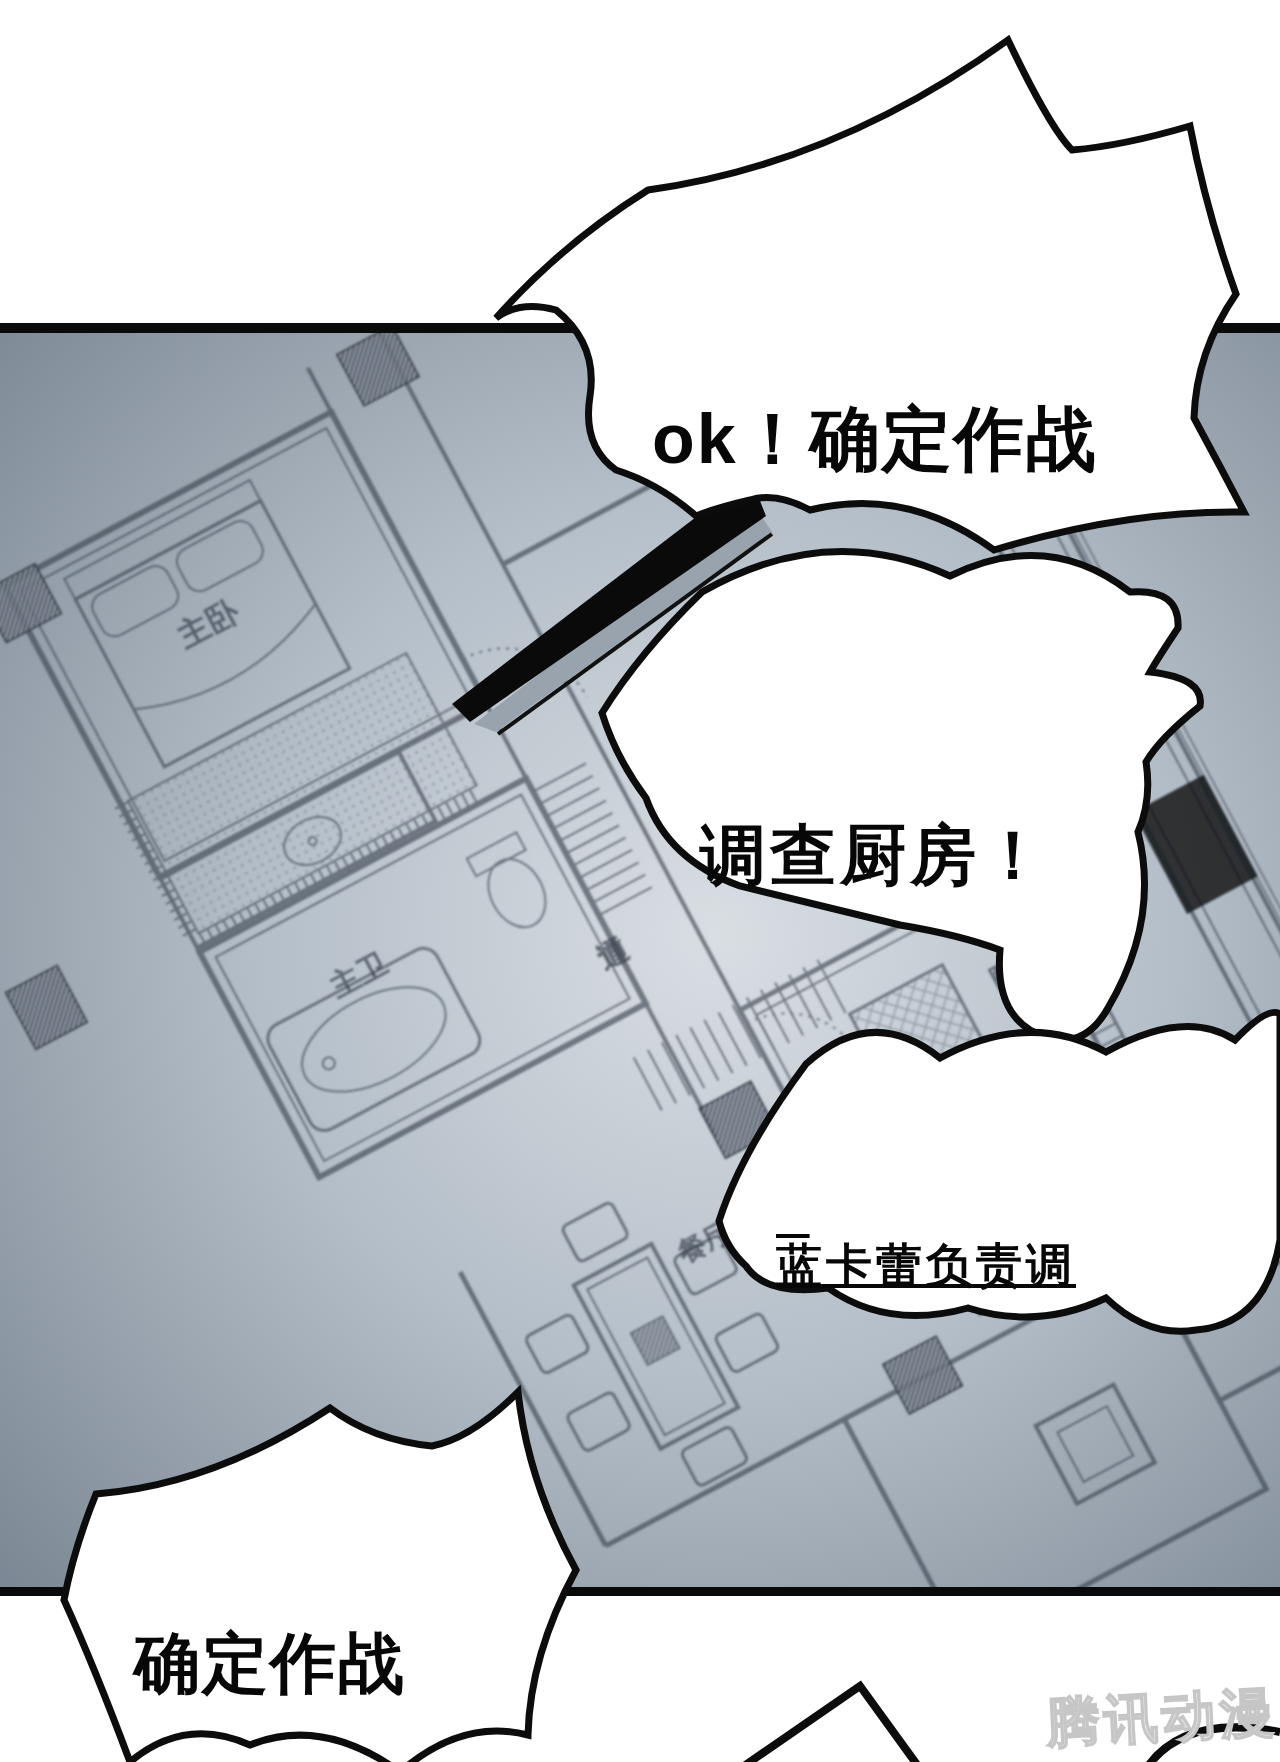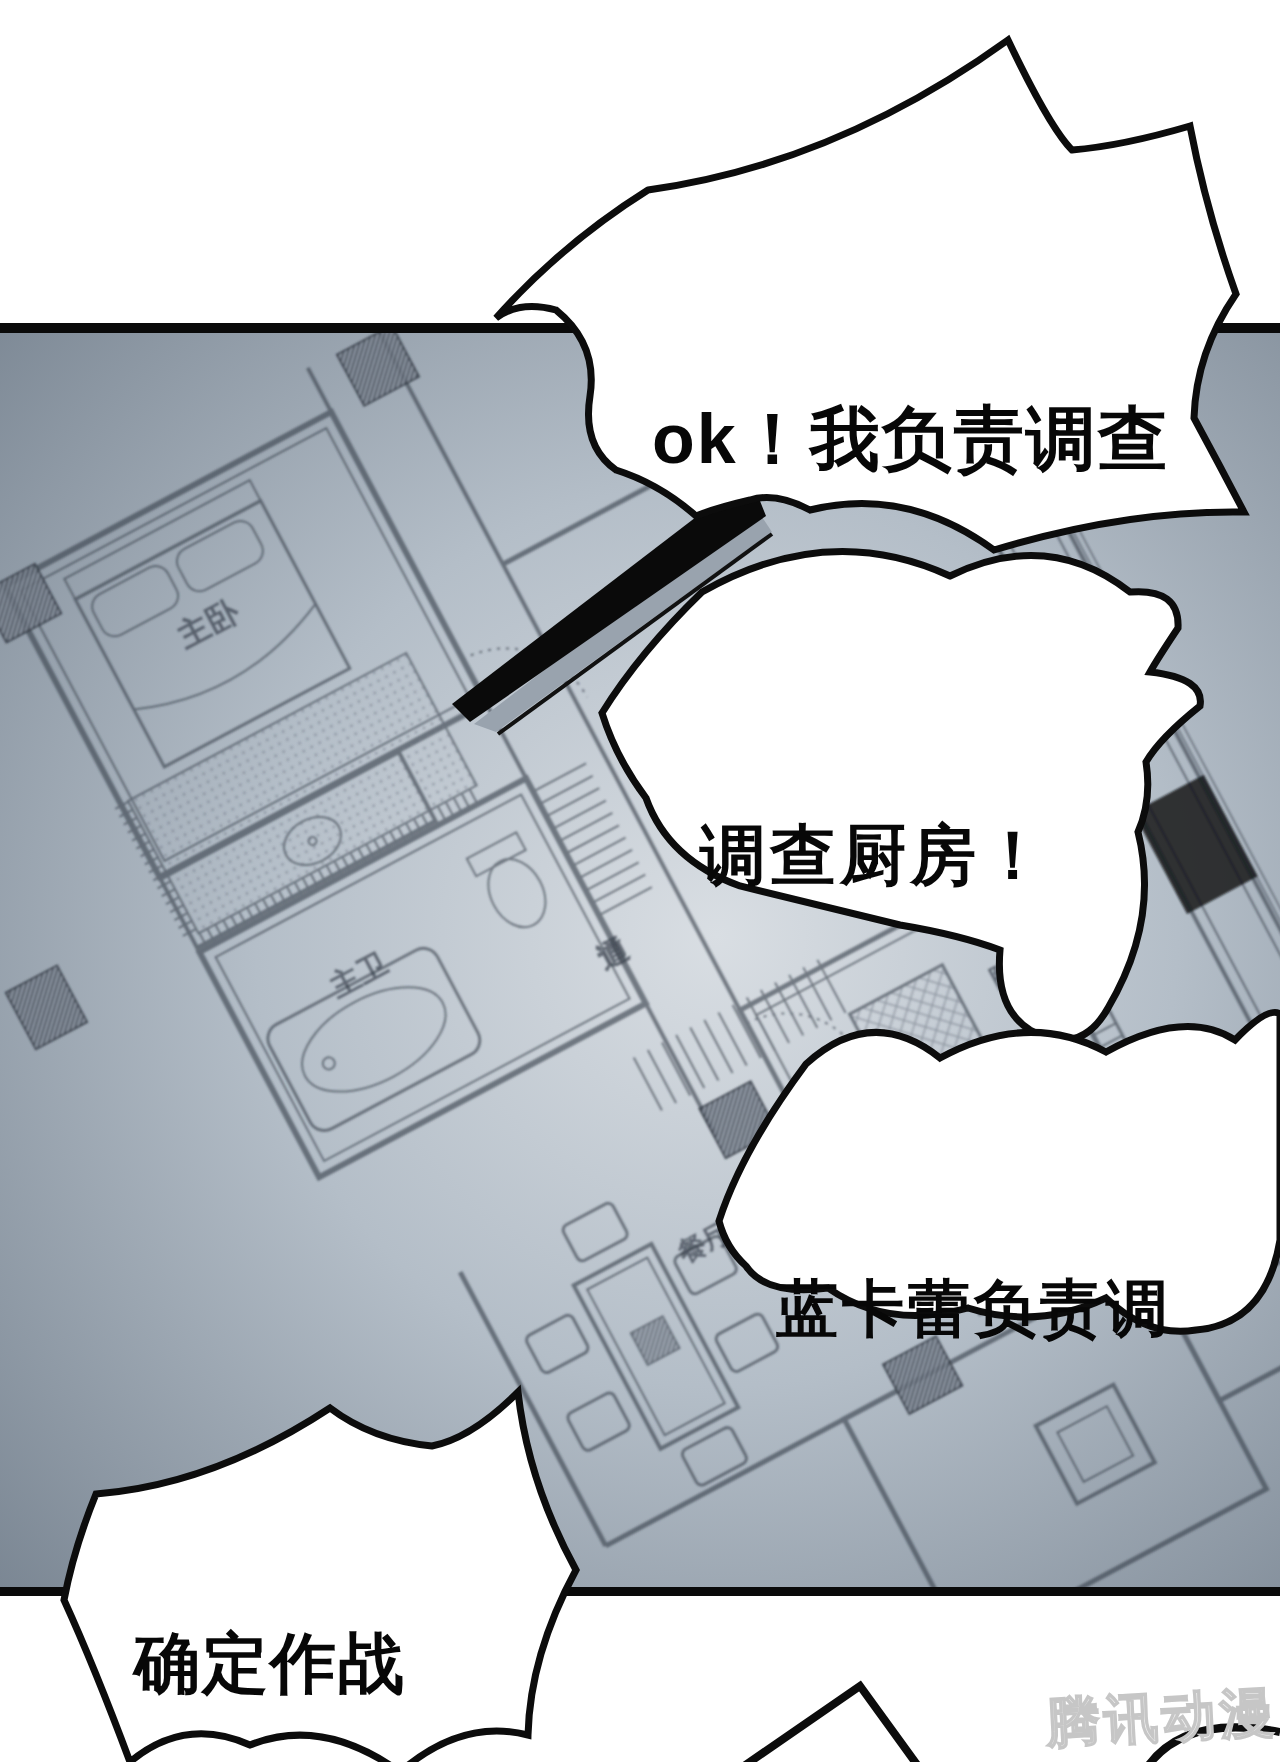--- a/index.html
+++ b/index.html
@@ -4,21 +4,21 @@
 <style>
   html,body{margin:0;padding:0;background:#ffffff;}
   body{width:1280px;height:1762px;position:relative;overflow:hidden;
        font-family:"Liberation Sans","DejaVu Sans",sans-serif;}
   #scene{position:absolute;left:0;top:0;}
   .bubble-text{position:absolute;font-weight:900;color:#070707;line-height:1.09;
                white-space:pre;font-family:"Liberation Sans","DejaVu Sans",sans-serif;}
   .bubble-text span{display:block;}
   #bt1{left:652px;top:248px;font-size:70px;letter-spacing:2px;}
   #bt2{left:700px;top:676px;font-size:66px;letter-spacing:4px;}
-  #bt3{left:776px;top:1140px;font-size:62px;letter-spacing:4px;}
+  #bt3{left:776px;top:1140px;font-size:46px;letter-spacing:4px;text-decoration:underline;}
   #bt4{left:134px;top:1484px;font-size:66px;letter-spacing:2px;}
   .plan-label{fill:#39414c;font-weight:bold;}
   .vtext{writing-mode:vertical-rl;text-orientation:upright;}
 </style>
 </head>
 <body>
 
 <svg id="scene" width="1280" height="1762" viewBox="0 0 1280 1762">
   <defs>
     <radialGradient id="bgGrad" cx="0.56" cy="0.48" r="0.80">
@@ -187,21 +187,21 @@
 
   <g fill="#ffffff" stroke="#0c0c0c" stroke-width="8">
     <path d="M744 1766 L860 1686 L918 1766"></path>
     <path d="M1148 1766 Q1186 1714 1280 1732" fill="none"></path>
   </g>
 
   <text x="1162" y="1736" text-anchor="middle" font-size="54" font-weight="bold" letter-spacing="4" fill="#f0f0f0" stroke="#c6c6c6" stroke-width="1.6" transform="rotate(-3 1162 1720)">腾讯动漫</text>
 </svg>
 
 <div class="bubble-text" id="bt1">
-  <span>ok！我负责调查</span>
+  <span>ok！确定作战</span>
 </div>
 <div class="bubble-text" id="bt2">
   <span>调查厨房！</span>
 </div>
 <div class="bubble-text" id="bt3">
   <span>蓝卡蕾负责调</span>
 </div>
 <div class="bubble-text" id="bt4">
   <span>确定作战</span>
   

